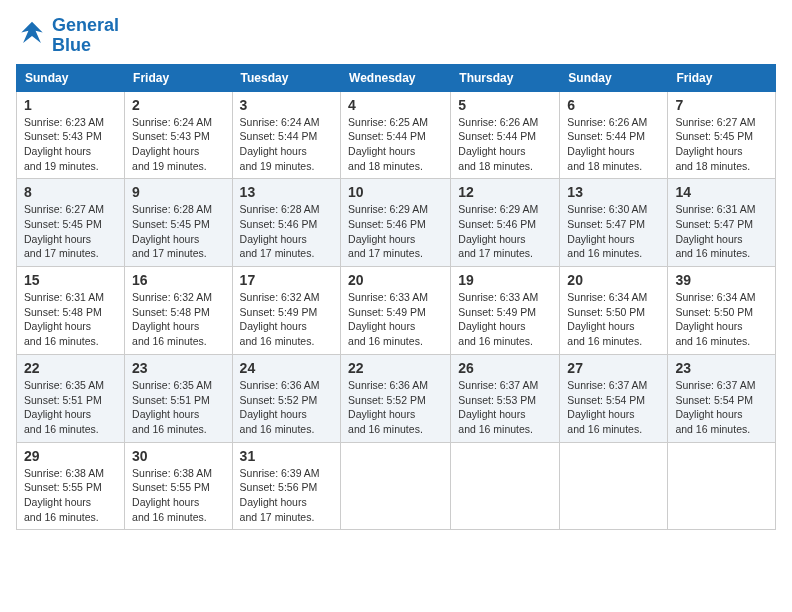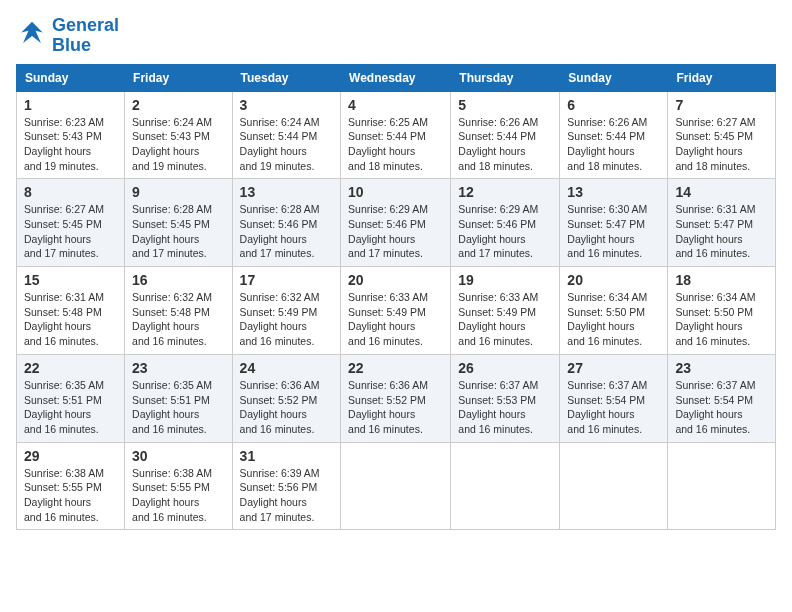--- a/index.html
+++ b/index.html
@@ -274,21 +274,21 @@
         </td>
         <td>
           <span class="day-num">20</span>
         <div class="cell-text">
           Sunrise: 6:34 AM<br>
           Sunset: 5:50 PM<br>
           Daylight hours<br>and 16 minutes.
         </div>
         </td>
         <td>
-          <span class="day-num">18</span>
+          <span class="day-num">39</span>
         <div class="cell-text">
           Sunrise: 6:34 AM<br>
           Sunset: 5:50 PM<br>
           Daylight hours<br>and 16 minutes.
         </div>
         </td>
       </tr>
       <tr>
         <td>
           <span class="day-num">22</span>

